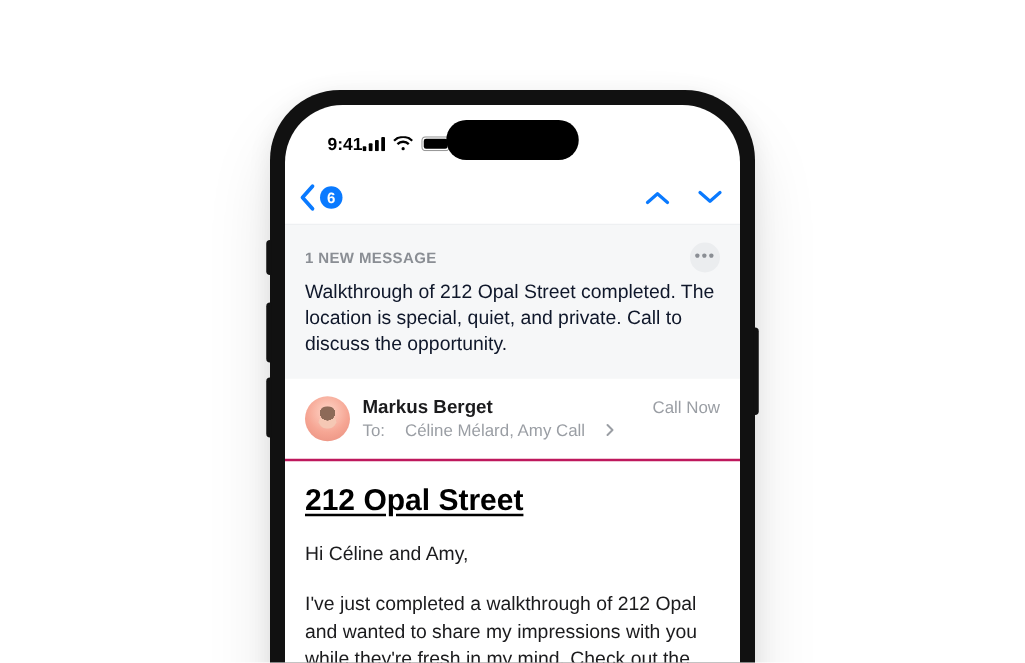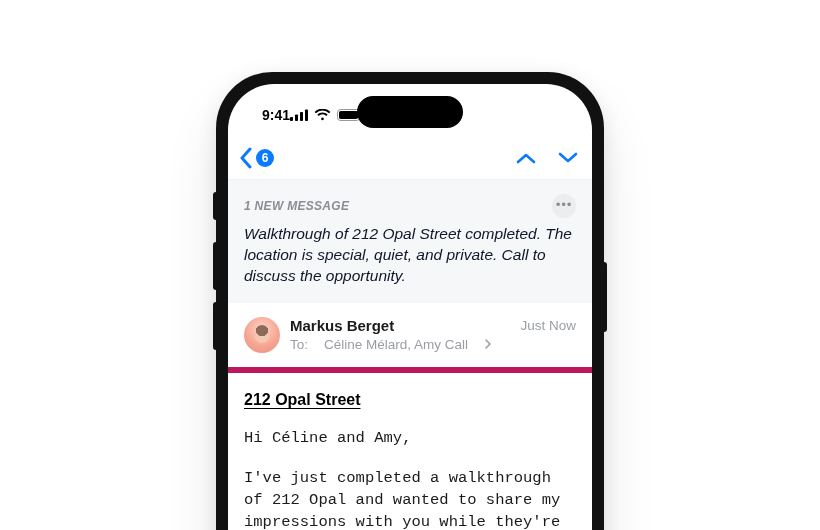--- a/index.html
+++ b/index.html
@@ -102,21 +102,20 @@
   .nav-right {
     display: flex;
     align-items: center;
     gap: 22px;
   }
 
   .summary-block {
     background: #f6f7f8;
     padding: 14px 16px 16px 16px;
     position: relative;
-    font-style: italic;
   }
   .summary-head {
     display: flex;
     align-items: center;
     justify-content: space-between;
     margin-bottom: 6px;
   }
   .summary-label {
     font-size: 12px;
     font-weight: 600;
@@ -141,21 +140,21 @@
     font-size: 15.5px;
     line-height: 1.35;
     color: #0f172a;
   }
 
   .sender-row {
     display: flex;
     align-items: flex-start;
     padding: 14px 16px 14px 16px;
     gap: 10px;
-    border-bottom: 6px solid #be185d;
+    border-bottom: 2px solid #be185d;
   }
   .avatar {
     width: 36px;
     height: 36px;
     border-radius: 18px;
     background: radial-gradient(circle at 50% 35%, #ffd6c8 0%, #f6a694 55%, #e88d7d 100%);
     flex-shrink: 0;
     position: relative;
     overflow: hidden;
   }
@@ -192,33 +191,32 @@
     font-size: 13.5px;
     color: #9a9ea4;
     white-space: nowrap;
     padding-top: 1px;
   }
 
   .email-body {
     padding: 18px 16px 0 16px;
   }
   .email-title {
-    font-size: 16px;
+    font-size: 24px;
     font-weight: 700;
     color: #000;
     text-decoration: underline;
     text-underline-offset: 3px;
     margin-bottom: 18px;
   }
   .email-para {
     font-size: 15.5px;
     line-height: 1.42;
     color: #1b1b1d;
     margin-bottom: 18px;
-    font-family: Liberation Mono, monospace;
   }
 </style>
 </head>
 <body>
 
 <div class="phone">
   <div class="btn-l1"></div>
   <div class="btn-l2"></div>
   <div class="btn-l3"></div>
   <div class="btn-r1"></div>
@@ -278,21 +276,21 @@
       <div class="sender-mid">
         <div class="sender-name">Markus Berget</div>
         <div class="to-line">
           <span class="lbl">To:</span>
           <span class="recips">Céline Mélard, Amy Call</span>
           <svg width="8" height="10" viewBox="0 0 8 10">
             <path d="M2 1l4 4-4 4" stroke="#9a9ea4" stroke-width="1.6" fill="none" stroke-linecap="round" stroke-linejoin="round"></path>
           </svg>
         </div>
       </div>
-      <div class="timestamp">Just Now</div>
+      <div class="timestamp">Call Now</div>
     </div>
 
     <div class="email-body">
       <div class="email-title">212 Opal Street </div>
       <div class="email-para">Hi Céline and Amy,</div>
       <div class="email-para">I've just completed a walkthrough of 212 Opal and wanted to share my impressions with you while they're fresh in my mind. Check out the attached photos and give me a call a to–I think this property presents an</div>
     </div>
 
   </div>
 </div>

